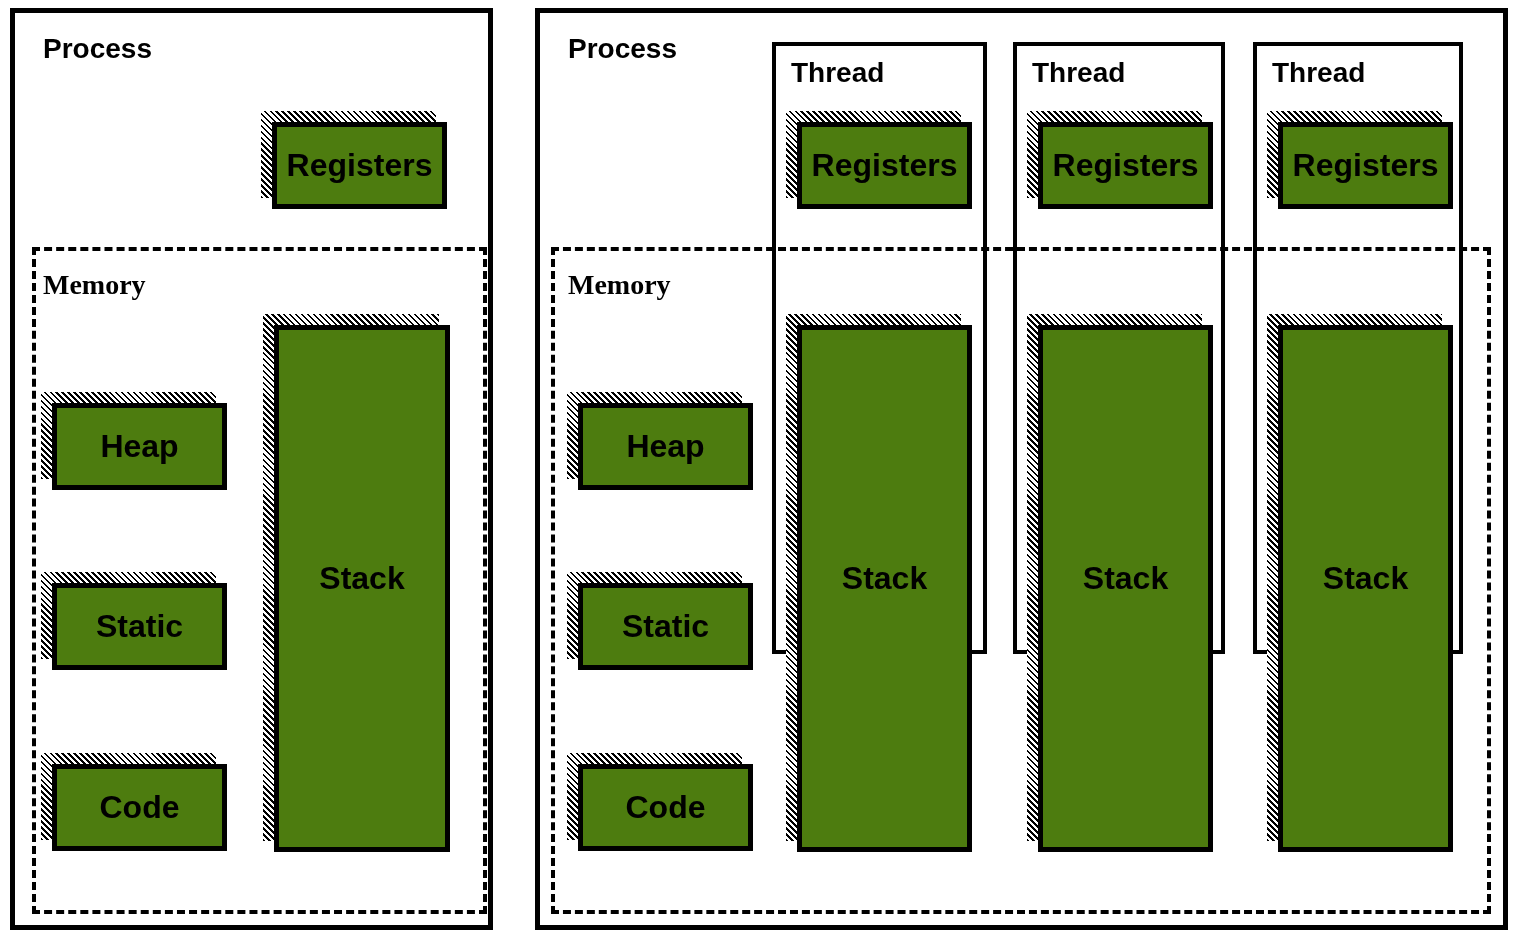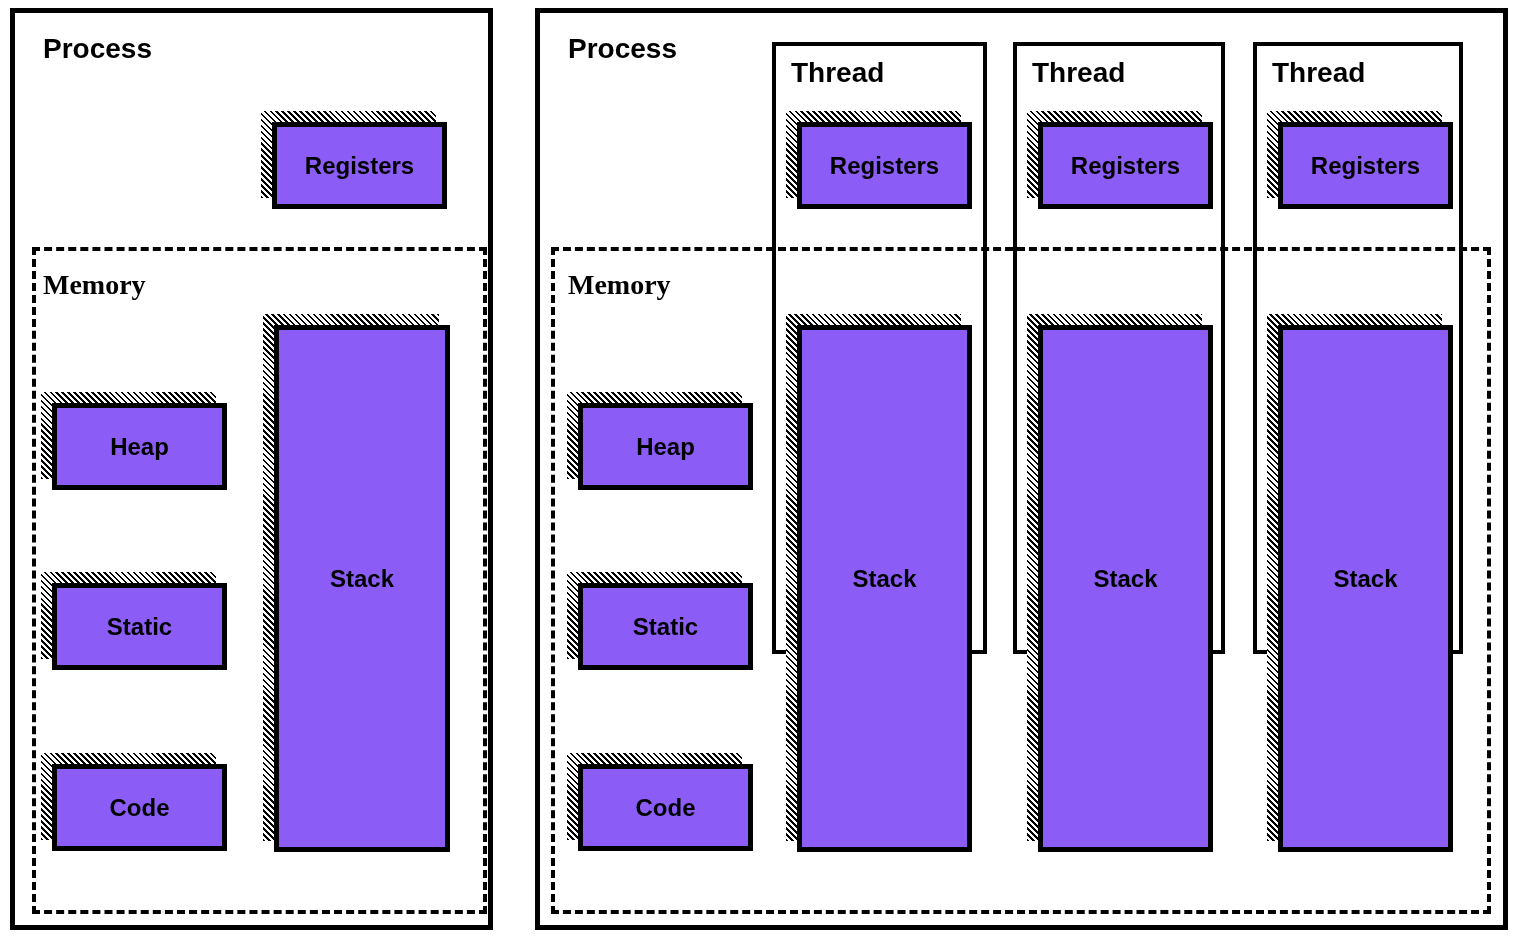--- a/index.html
+++ b/index.html
@@ -45,26 +45,26 @@
     position: absolute;
     left: -11px; top: -11px;
     width: 100%; height: 100%;
     background: repeating-linear-gradient(45deg,
       #000000 0, #000000 1.8px,
       #ffffff 1.8px, #ffffff 4.2px);
   }
   .sbox .face {
     position: absolute;
     inset: 0;
-    background: #8b5cf6;
+    background: #4d7c0f;
     border: 5px solid #000000;
     display: flex;
     align-items: center;
     justify-content: center;
-    font-size: 24px;
+    font-size: 32px;
   }
   .small-box { width: 175px; height: 87px; }
   .stack-box { width: 176px; height: 527px; }
   .stack-box .face { padding-bottom: 20px; }
 
   
   .reg-single   { left: 257px; top: 109px; }
   .heap-single  { left: 37px;  top: 390px; }
   .stat-single  { left: 37px;  top: 570px; }
   .code-single  { left: 37px;  top: 751px; }

